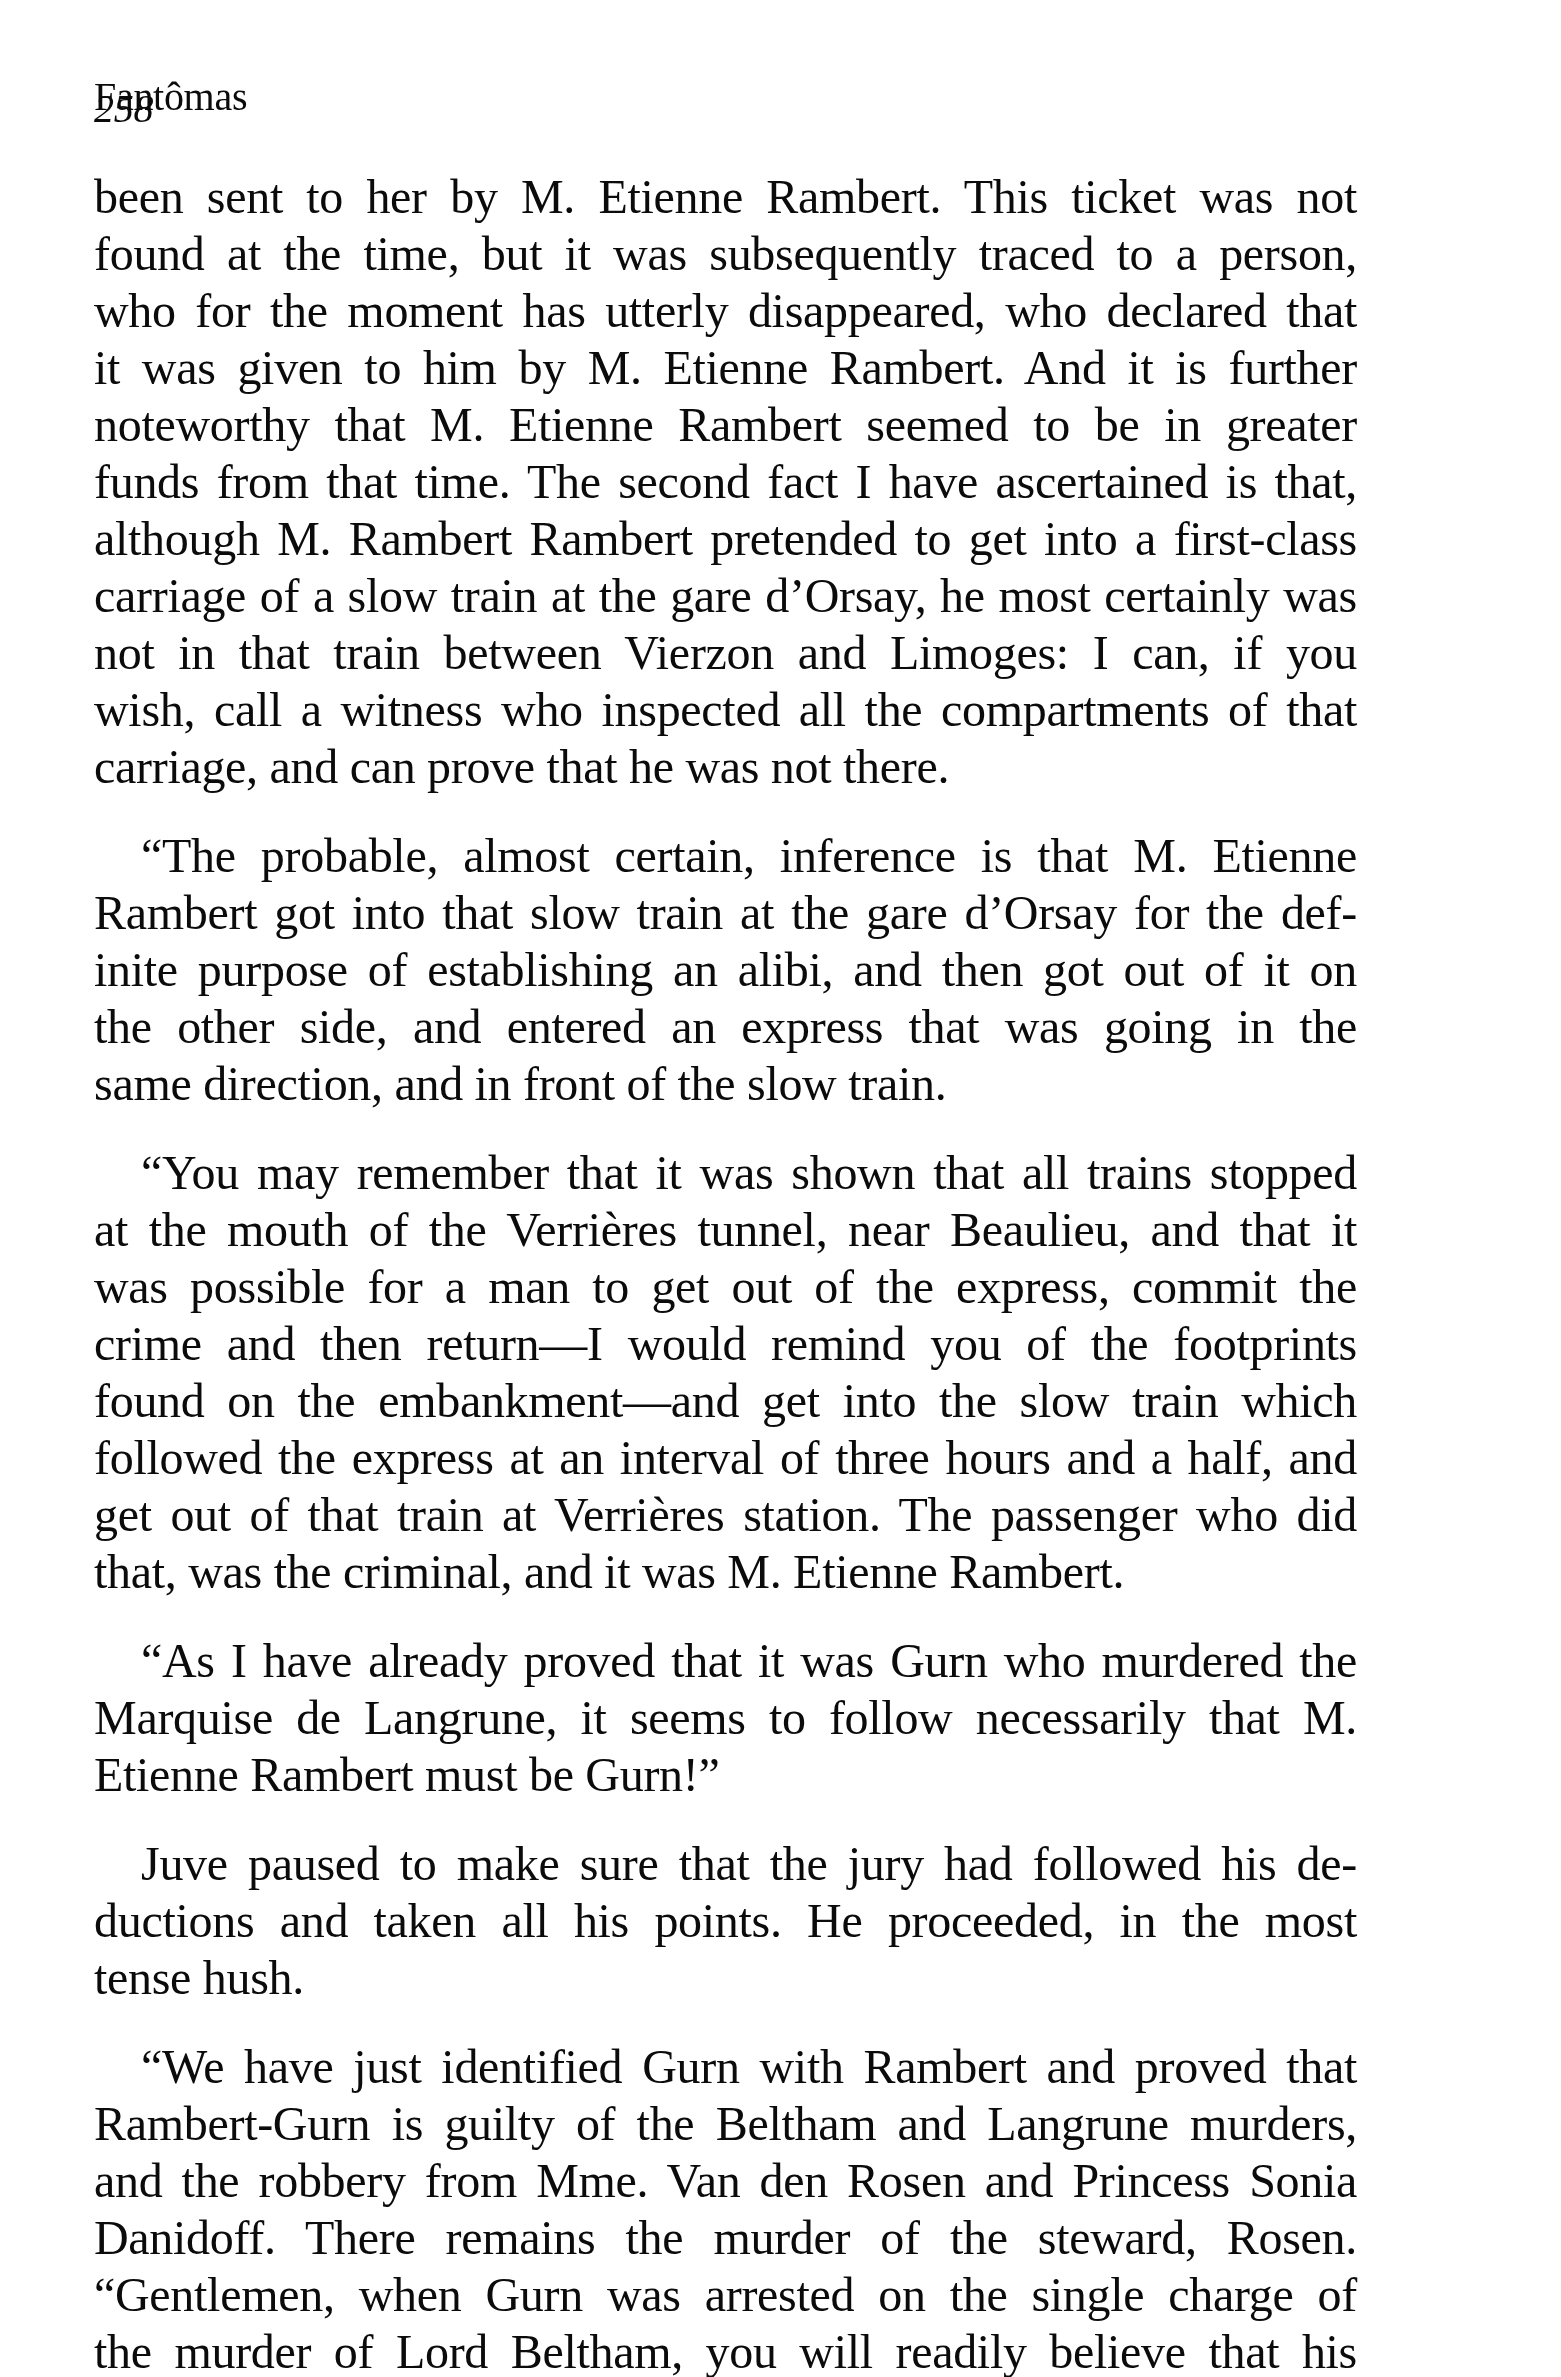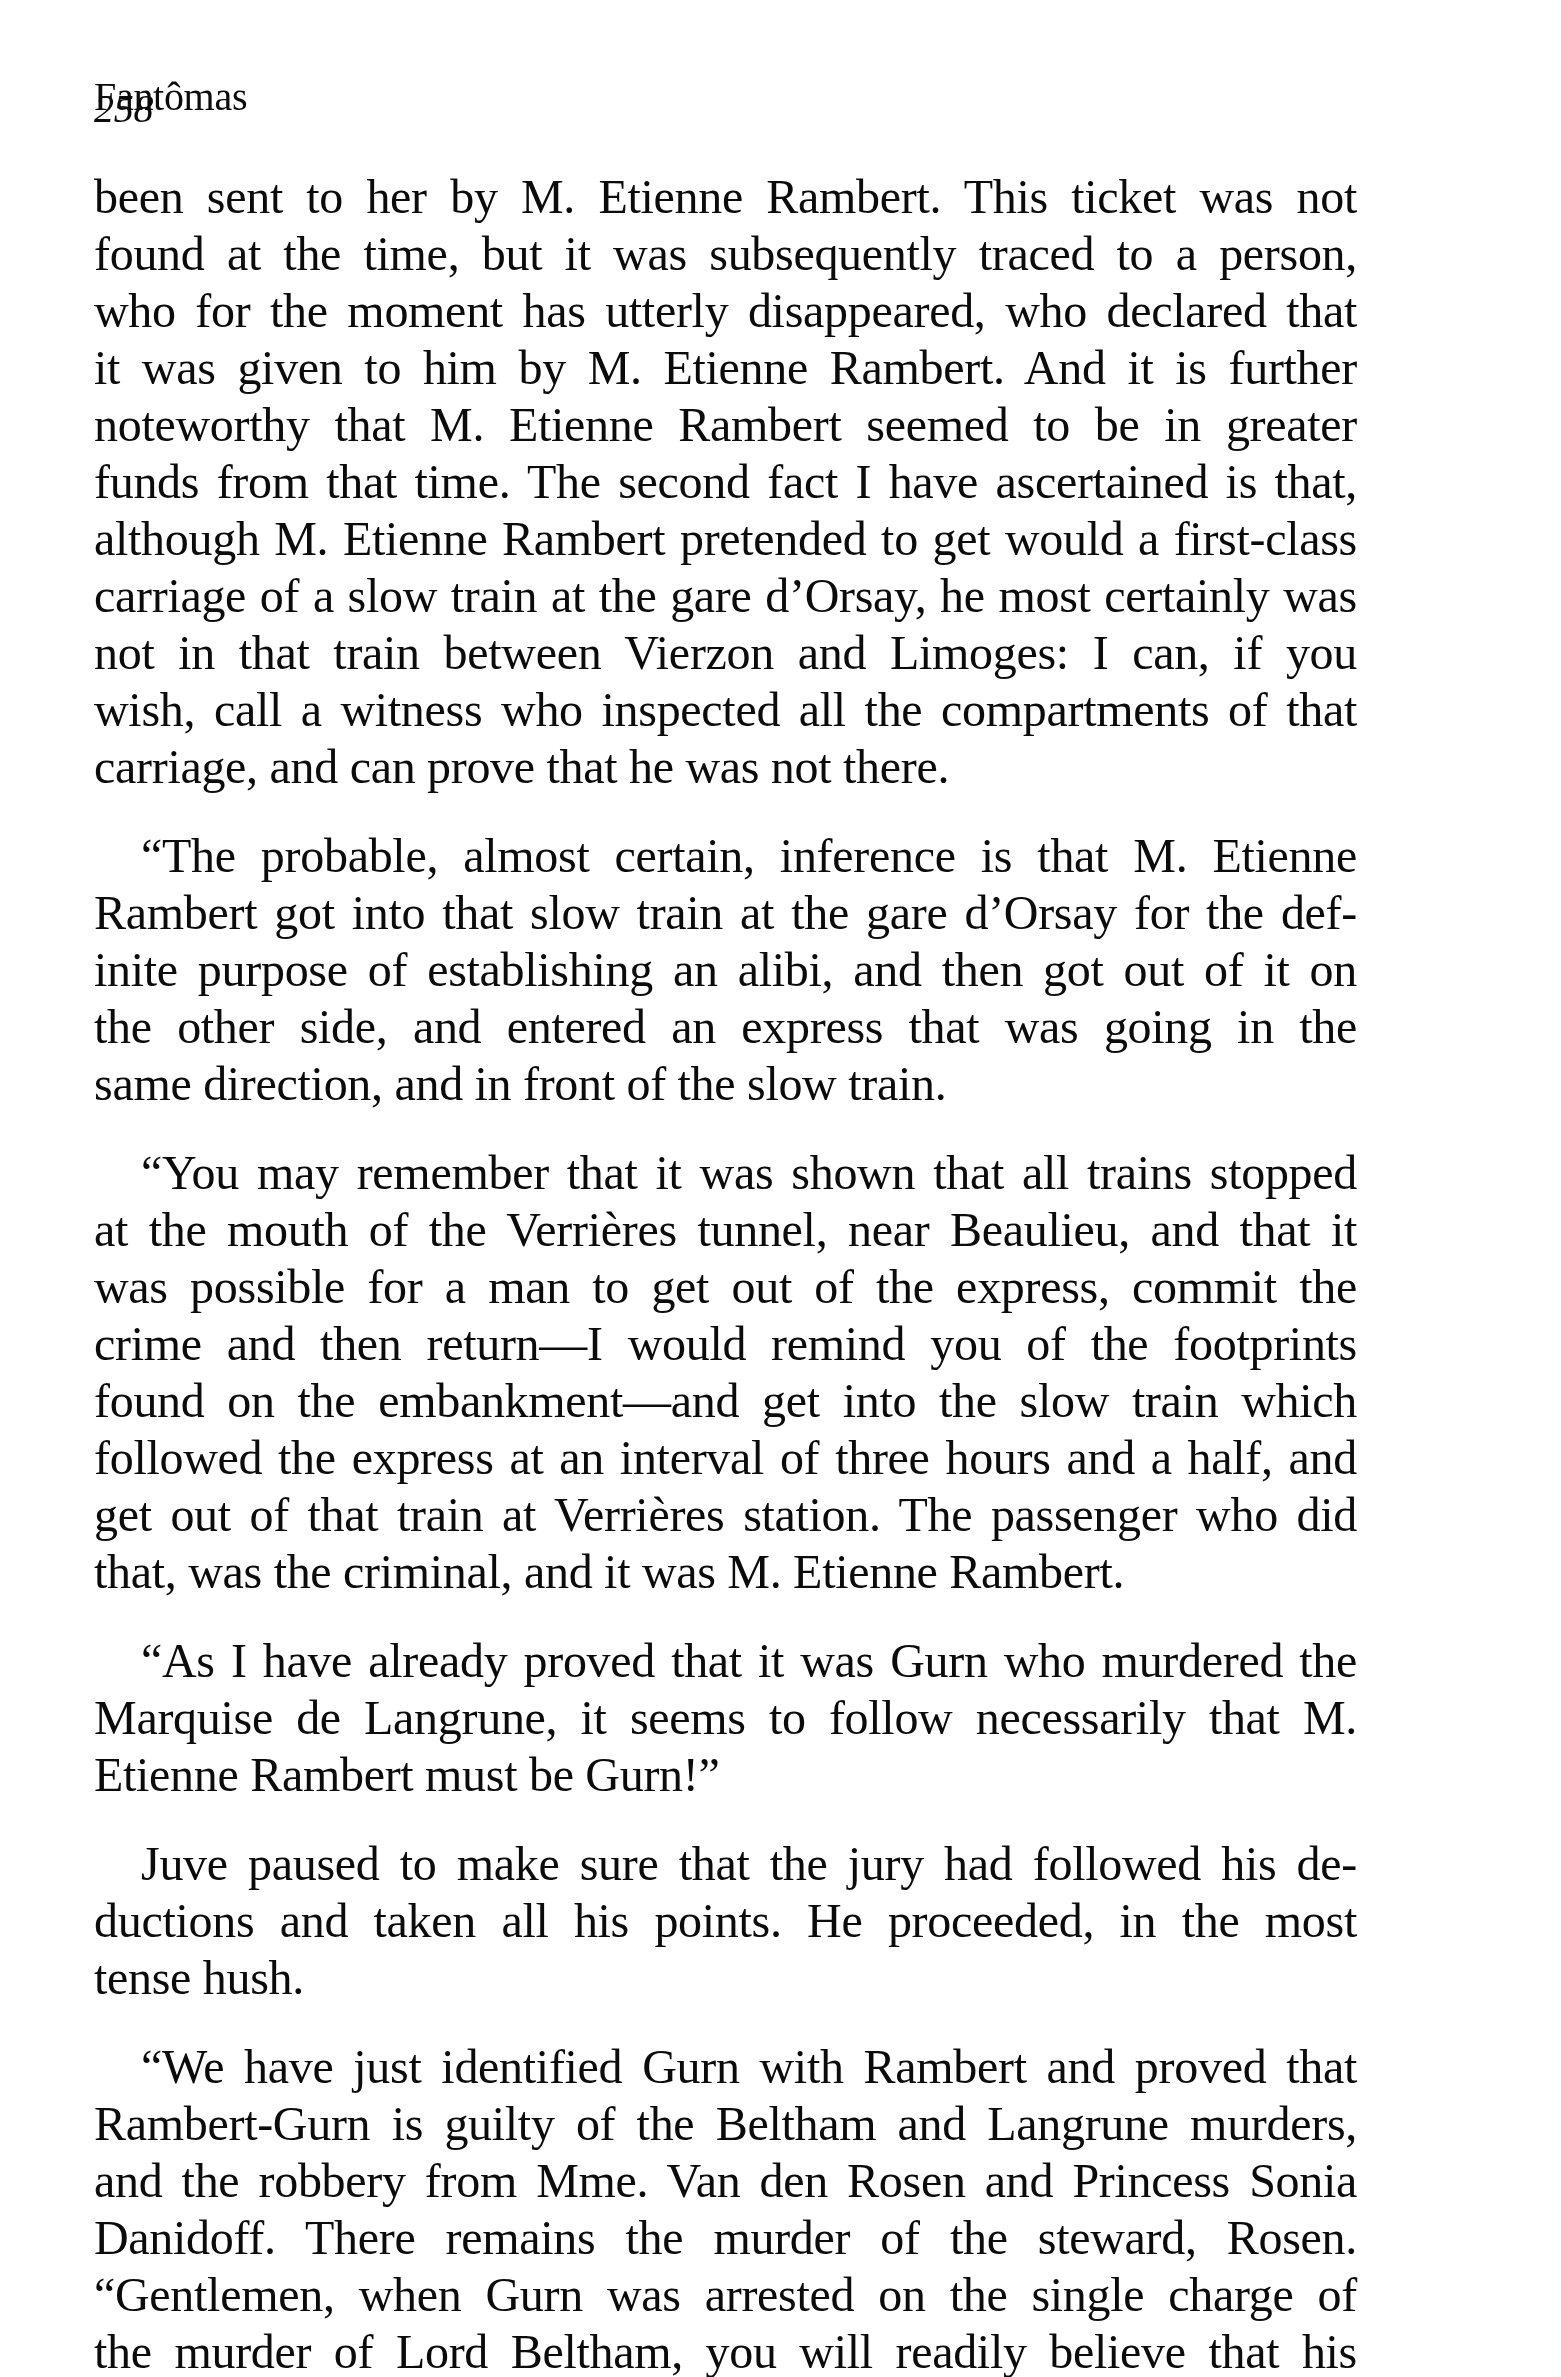--- a/index.html
+++ b/index.html
@@ -71,21 +71,21 @@
   </div>
 
   <div class="page-body">
       <div class="paragraph">
         <div class="line">been sent to her by M. Etienne Rambert. This ticket was not</div>
         <div class="line">found at the time, but it was subsequently traced to a person,</div>
         <div class="line">who for the moment has utterly disappeared, who declared that</div>
         <div class="line">it was given to him by M. Etienne Rambert. And it is further</div>
         <div class="line">noteworthy that M. Etienne Rambert seemed to be in greater</div>
         <div class="line">funds from that time. The second fact I have ascertained is that,</div>
-        <div class="line">although M. Etienne Rambert pretended to get would a first-class</div>
+        <div class="line">although M. Rambert Rambert pretended to get into a first-class</div>
         <div class="line">carriage of a slow train at the gare d’Orsay, he most certainly was</div>
         <div class="line">not in that train between Vierzon and Limoges: I can, if you</div>
         <div class="line">wish, call a witness who inspected all the compartments of that</div>
         <div class="line last">carriage, and can prove that he was not there.</div>
       </div>
       <div class="paragraph">
         <div class="line indent">“The probable, almost certain, inference is that M. Etienne</div>
         <div class="line">Rambert got into that slow train at the gare d’Orsay for the def-</div>
         <div class="line">inite purpose of establishing an alibi, and then got out of it on</div>
         <div class="line">the other side, and entered an express that was going in the</div>

